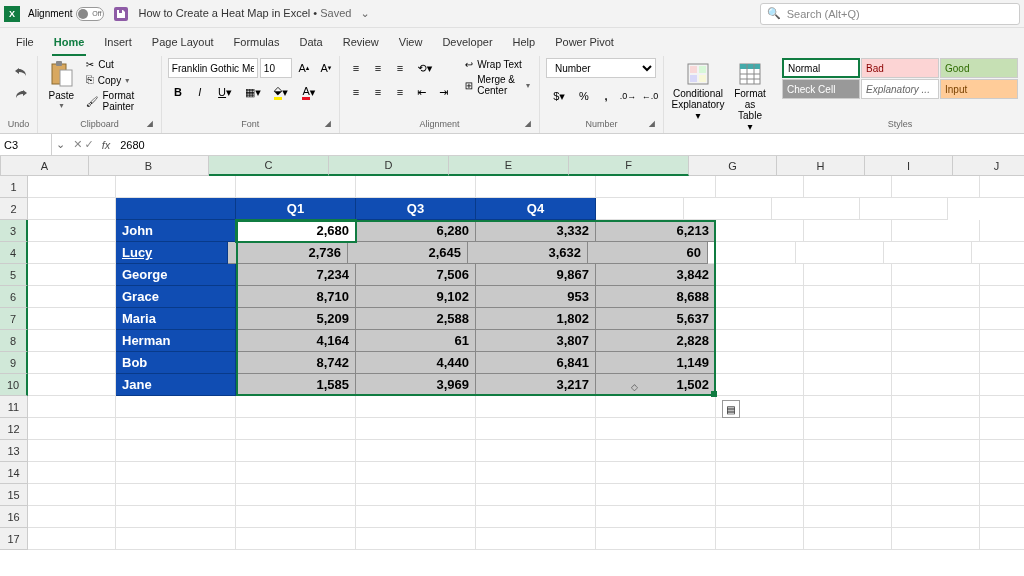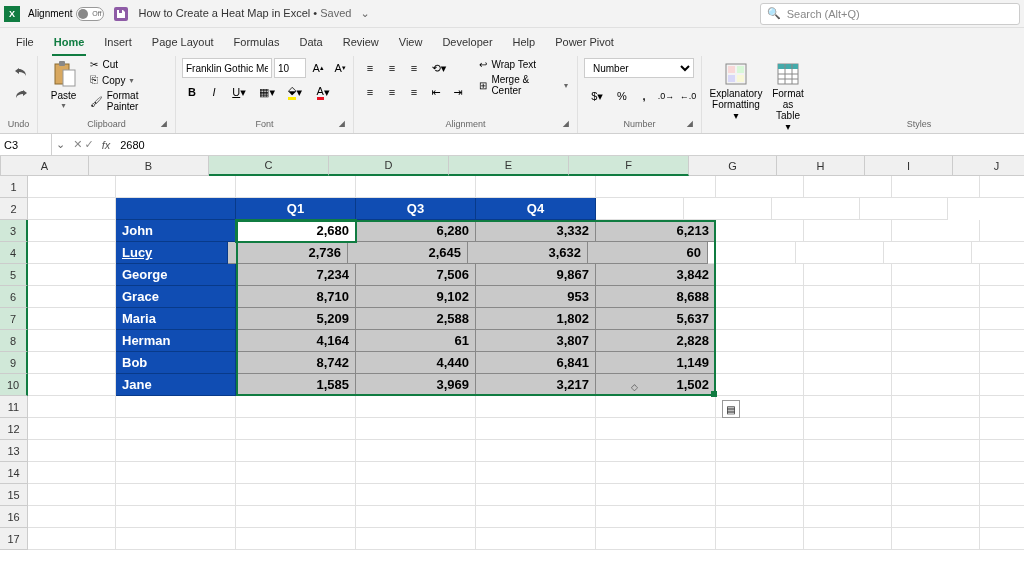--- a/index.html
+++ b/index.html
@@ -256,39 +256,49 @@
       <div class="vbig-btn">
         <div class="vbig-icon">
             <svg width="24" height="24" viewBox="0 0 24 24">
               <rect x="2" y="2" width="20" height="20" fill="none" stroke="#888"></rect>
               <rect x="4" y="4" width="7" height="7" fill="#f8d8d8"></rect>
               <rect x="13" y="4" width="7" height="7" fill="#d8f8d8"></rect>
               <rect x="4" y="13" width="7" height="7" fill="#d8d8f8"></rect>
               <rect x="13" y="13" width="7" height="7" fill="#f8f8d8"></rect>
             </svg>
           </div>
-        <span>Explanatory Formatting</span>▾
+        <span>Conditional Explanatory</span>▾
       </div>
       <div class="vbig-btn">
         <div class="vbig-icon">
             <svg width="24" height="24" viewBox="0 0 24 24">
               <rect x="2" y="2" width="20" height="20" fill="#fff" stroke="#888"></rect>
               <rect x="2" y="2" width="20" height="5" fill="#4aa"></rect>
               <line x1="9" y1="2" x2="9" y2="22" stroke="#888"></line>
               <line x1="16" y1="2" x2="16" y2="22" stroke="#888"></line>
               <line x1="2" y1="12" x2="22" y2="12" stroke="#888"></line>
               <line x1="2" y1="17" x2="22" y2="17" stroke="#888"></line>
             </svg>
           </div>
         <span>Format as Table</span>▾
       </div>
     </div>
   </div>
 
   <div class="ribbon-group" style="flex:1;border-right:none">
+    <div class="group-content">
+      <div class="styles-grid">
+        <div class="style-cell s-normal">Normal</div>
+        <div class="style-cell s-bad">Bad</div>
+        <div class="style-cell s-good">Good</div>
+        <div class="style-cell s-check">Check Cell</div>
+        <div class="style-cell s-explain">Explanatory ...</div>
+        <div class="style-cell s-input">Input</div>
+      </div>
+    </div>
     <div class="group-label">Styles</div>
   </div>
 </div>
 
 <div class="formula-bar">
   <div class="name-box">C3</div>
   <div class="name-drop">⌄</div>
   <div class="fx-btns">
     <span>✕</span>
     <span>✓</span>

